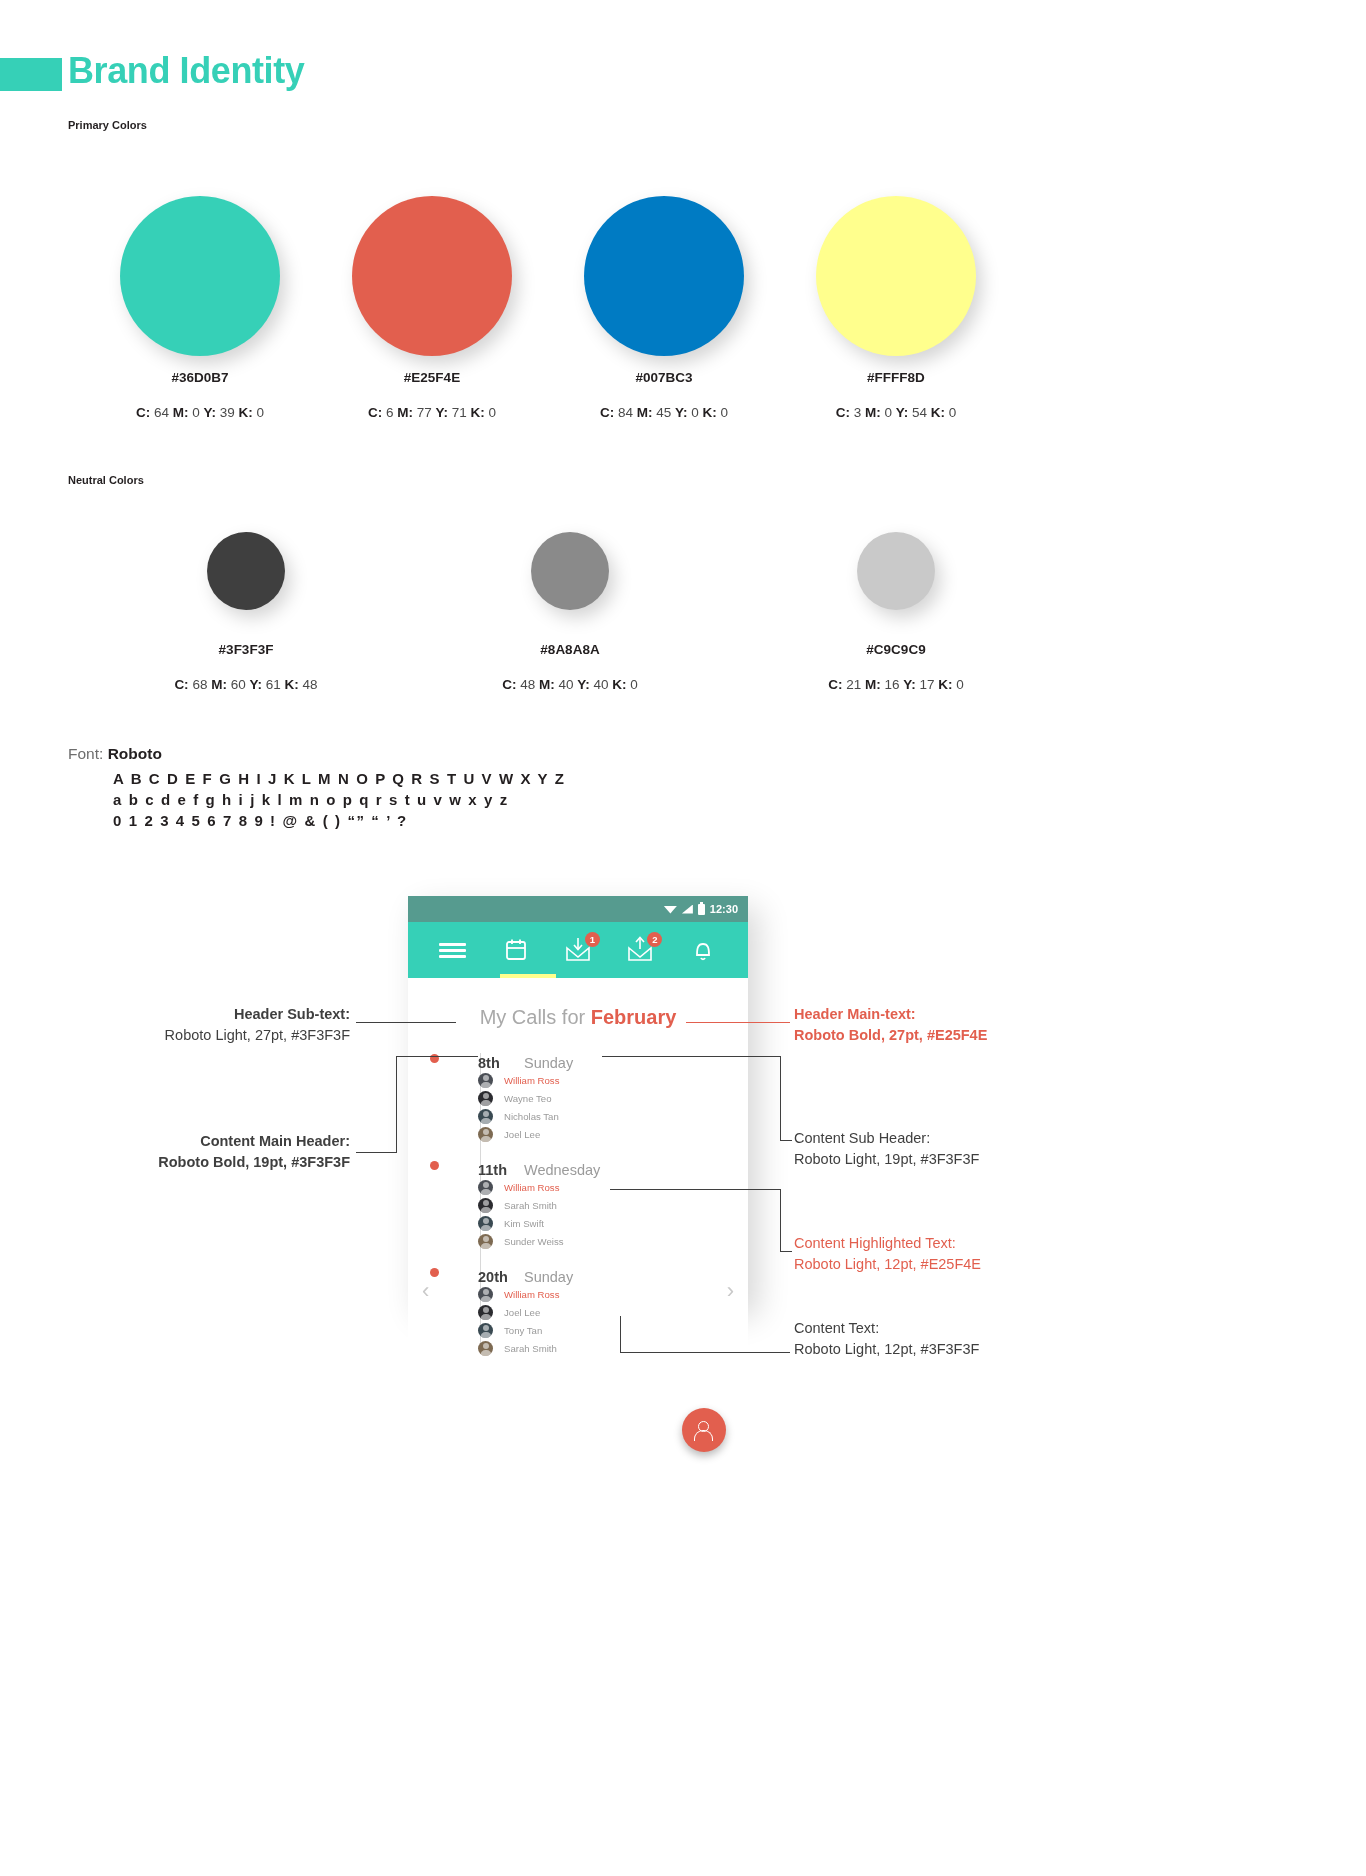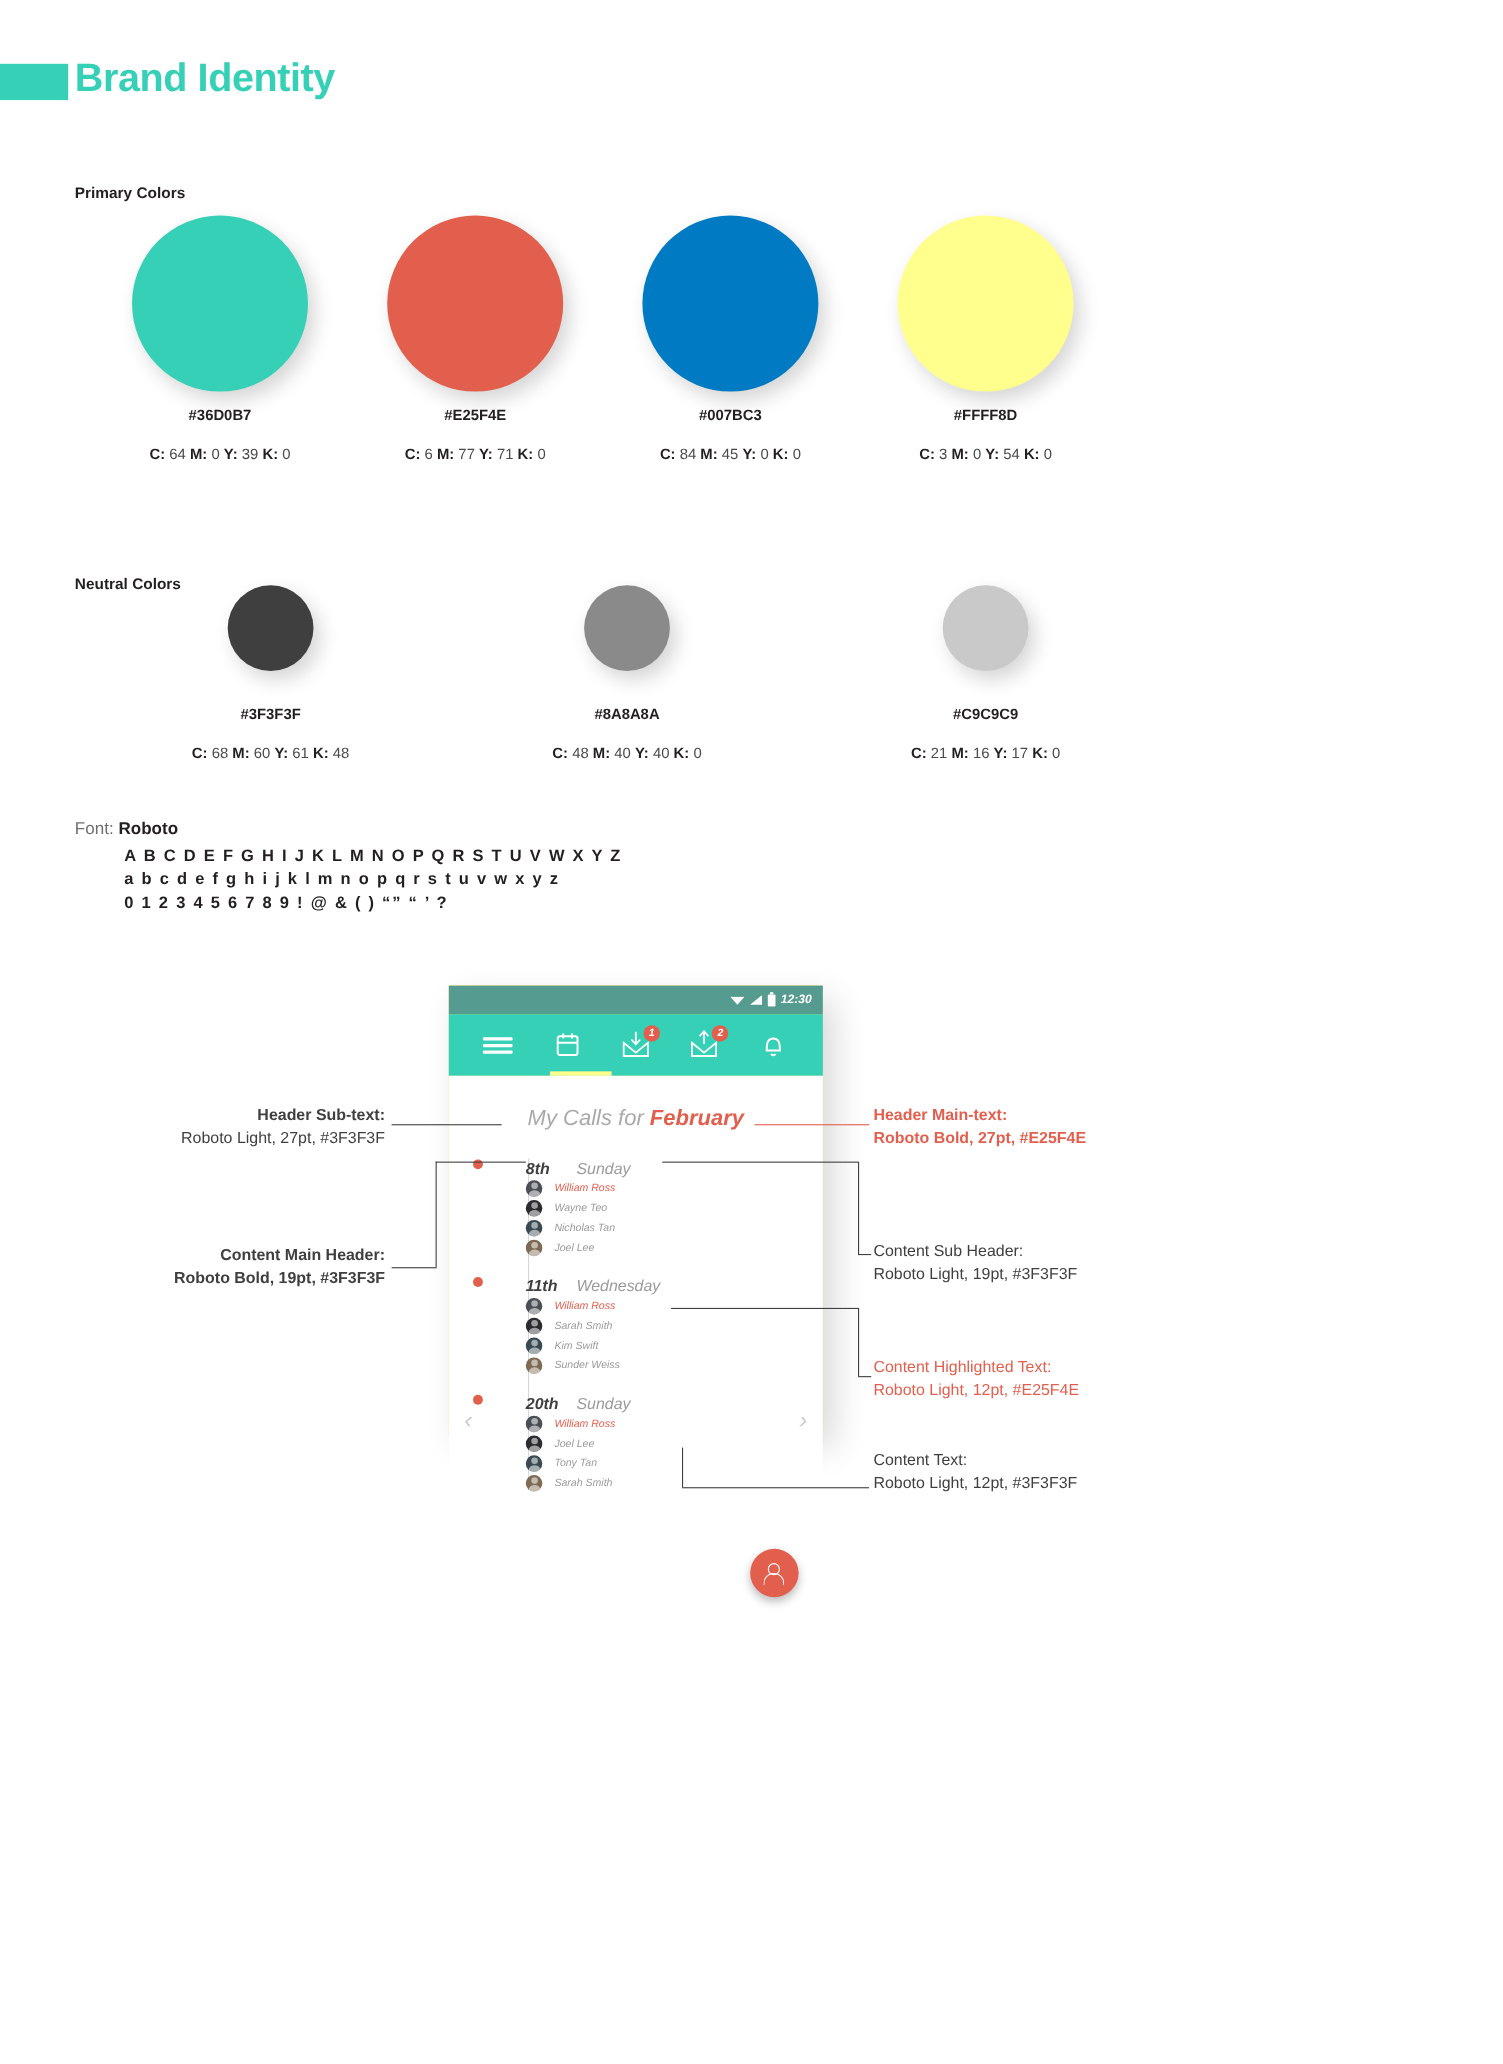--- a/index.html
+++ b/index.html
@@ -17,21 +17,21 @@
     width: 62px; height: 33px; background: #36d0b7;
   }
   .page-title {
     position: absolute; left: 68px; top: 50px;
     font-size: 36px; font-weight: bold; color: #36d0b7;
     letter-spacing: -0.4px;
   }
 
   
   .section-label {
-    position: absolute; font-size: 14px; font-weight: bold; color: #231f20; margin-top: 48px;
+    position: absolute; font-size: 11px; font-weight: bold; color: #231f20;
   }
   .sec-primary { left: 68px; top: 119px; }
   .sec-neutral { left: 68px; top: 474px; }
 
   
   .swatch { position: absolute; text-align: center; }
   .swatch .disc {
     border-radius: 50%;
     margin: 0 auto;
     box-shadow: 6px 8px 18px rgba(0,0,0,0.17);
@@ -65,23 +65,22 @@
     font-size: 15px; font-weight: bold; color: #231f20;
     letter-spacing: 1.6px; white-space: nowrap;
   }
   .sp1 { top: 770px; }
   .sp2 { top: 791px; }
   .sp3 { top: 812px; }
 
   
   .phone {
     position: absolute; left: 408px; top: 896px;
-    width: 340px; height: 408px; background: #fde047;
+    width: 340px; height: 408px; background: #737373;
     box-shadow: 10px 12px 30px rgba(0,0,0,0.16);
-    font-style: italic;
   }
   .statusbar {
     height: 26px; background: #569b8f; color: #ffffff;
     display: flex; align-items: center; justify-content: flex-end;
     padding-right: 10px; gap: 5px; font-size: 11px; font-weight: bold;
   }
   .sb-wifi {
     width: 13px; height: 9px;
     background: #ffffff;
     clip-path: polygon(50% 100%, 0 18%, 100% 18%);

